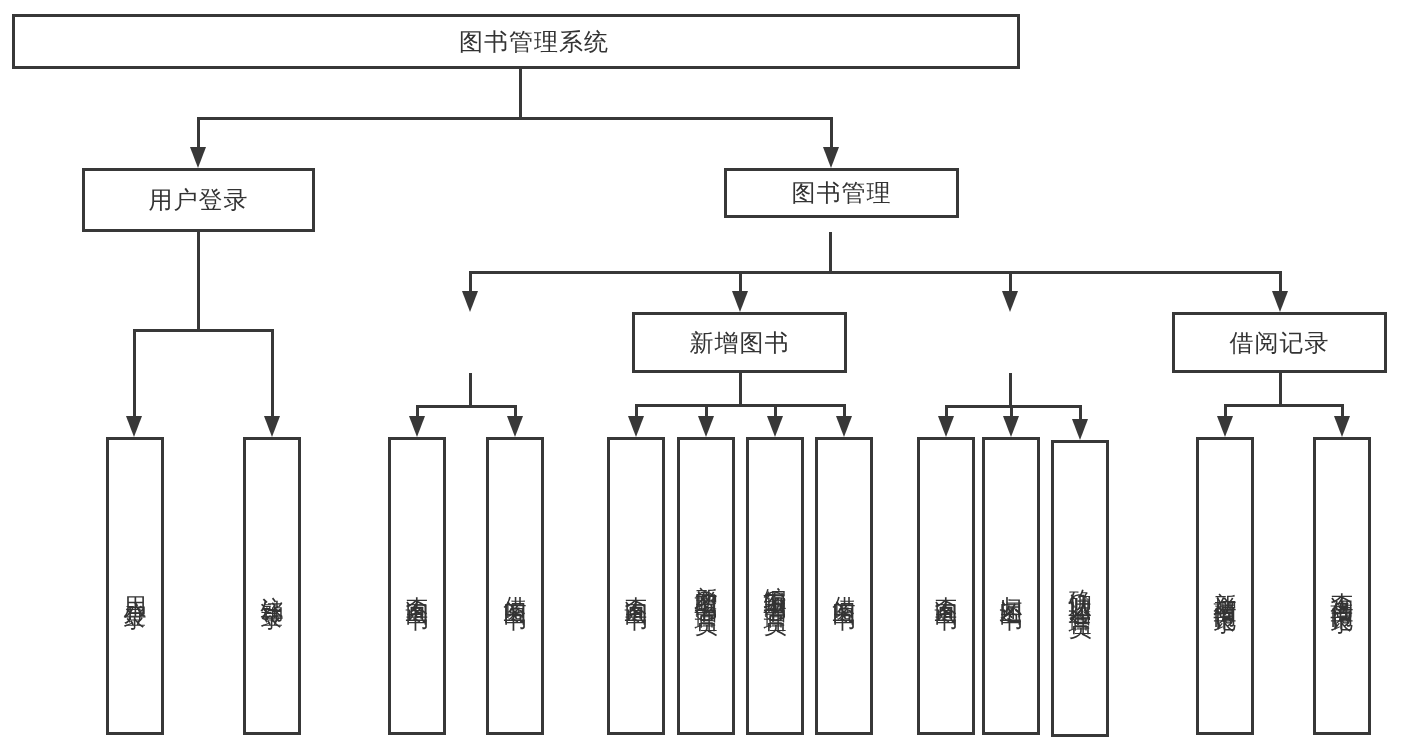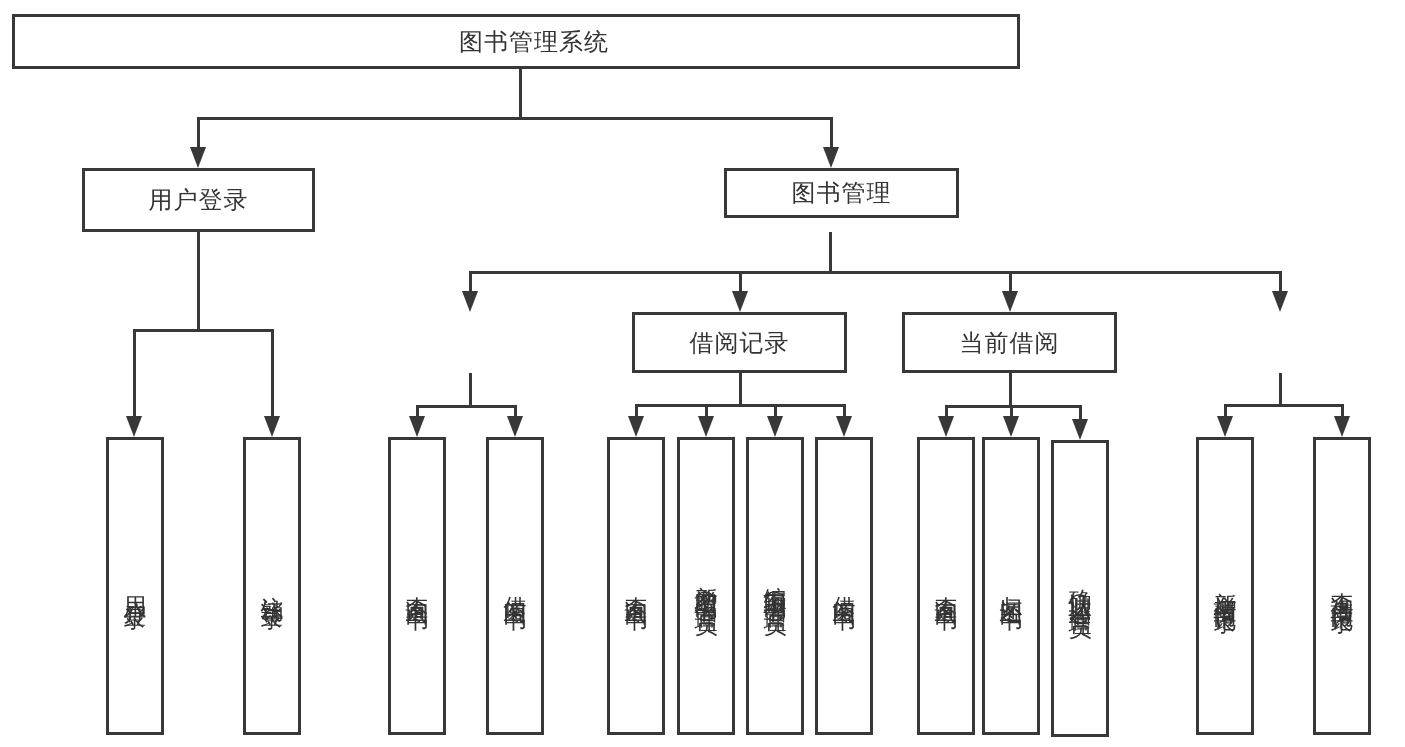--- a/index.html
+++ b/index.html
@@ -53,22 +53,22 @@
 </head>
 <body>
 
 <div class="stage">
 
   <div class="box hbox" style="left:12px; top:14px; width:1008px; height:55px;padding-left:36px;">图书管理系统</div>
 
   <div class="box hbox" style="left:82px; top:168px; width:233px; height:64px;">用户登录</div>
   <div class="box hbox" style="left:712px; top:168px; width:235px; height:50px;margin-left:12px;">图书管理</div>
 
-  <div class="box hbox" style="left:632px; top:312px; width:215px; height:61px;">借阅记录</div>
-  <div class="box hbox" style="left:902px; top:312px; width:215px; height:61px;">当前借阅</div>
+  <div class="box hbox" style="left:632px; top:312px; width:215px; height:61px;">新增图书</div>
+  <div class="box hbox" style="left:1172px; top:312px; width:215px; height:61px;">借阅记录</div>
 
   <div class="box vbox" style="left:106px; top:437px; width:58px; height:298px;">
     <span class="vtext">用户登录</span>
   </div>
   <div class="box vbox" style="left:243px; top:437px; width:58px; height:298px;">
     <span class="vtext">注销登录</span>
   </div>
 
   <div class="box vbox" style="left:388px; top:437px; width:58px; height:298px;">
     <span class="vtext">查询图书</span>

